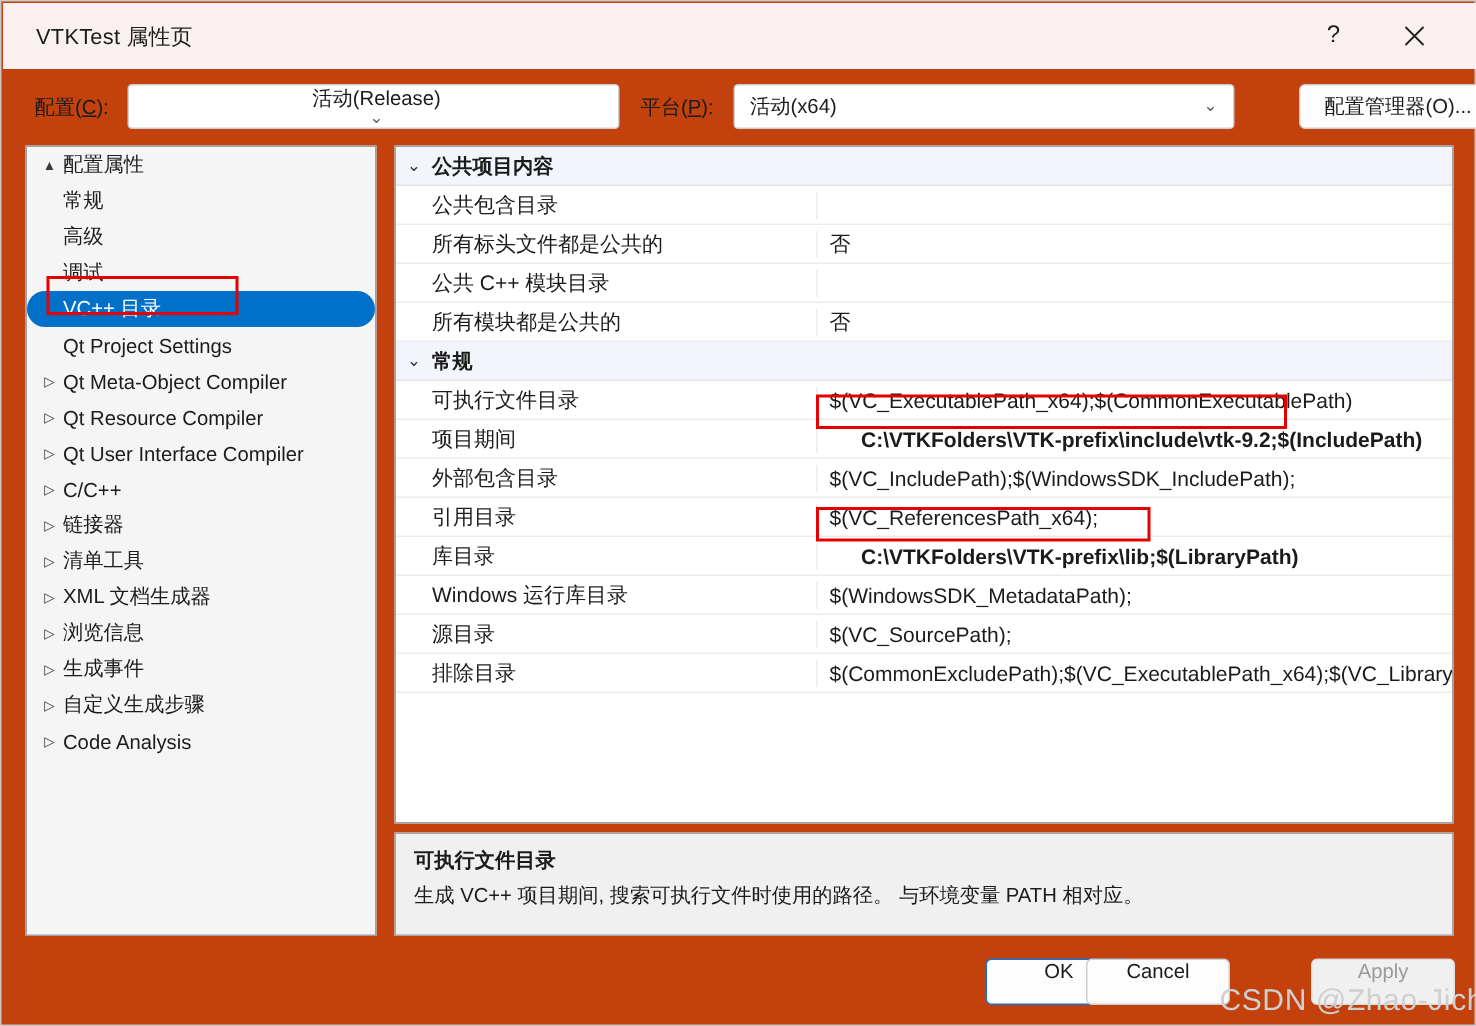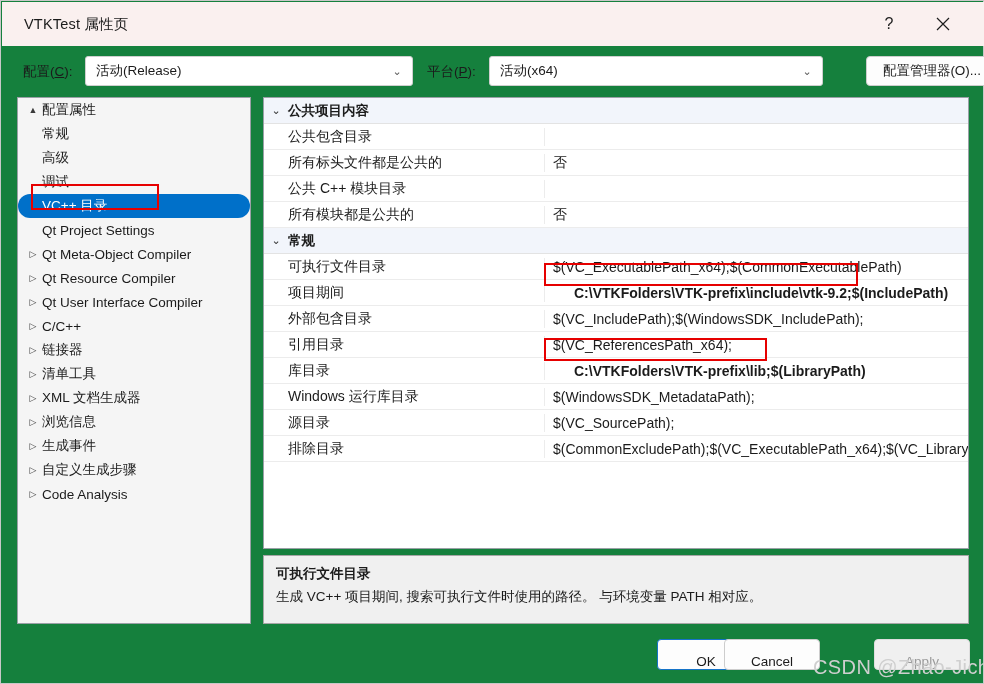--- a/index.html
+++ b/index.html
@@ -15,21 +15,21 @@
     color: #1b1b1b;
     overflow: hidden;
   }
 
   
   #dialog {
     position: absolute;
     left: 0; top: 0;
     width: 984px;
     height: 684px;
-    background: #15803d;
+    background: #c2410c;
     box-sizing: border-box;
     border: 1px solid #c8c8c8;
     text-decoration: underline;
   }
 
   
   #titlebar {
     position: absolute;
     left: 1px; top: 1px;
     width: 982px;
@@ -87,21 +87,21 @@
     font-size: 13.5px;
     color: #1b1b1b;
   }
   .combo .val { flex: 1; white-space: nowrap; overflow: hidden; }
   .combo .chev {
     width: 18px; text-align: center;
     color: #5a5a5a; font-size: 11px;
     line-height: 1;
   }
   #config-label { left: 22px; }
-  #config-combo { left: 84px; width: 328px; }
+  #config-combo { left: 84px; width: 328px; flex-direction: column; }
   #platform-label { left: 426px; }
   #platform-combo { left: 488px; width: 334px; }
   #config-manager-btn {
     position: absolute;
     left: 865px; top: 3px;
     width: 132px; height: 30px;
     background: #fdfdfd;
     border: 1px solid #cdcdcd;
     border-radius: 4px;
     box-sizing: border-box;
@@ -235,21 +235,21 @@
   }
 
   
   .btn {
     position: absolute;
     top: 638px;
     height: 31px;
     border-radius: 4px;
     box-sizing: border-box;
     display: flex;
-    align-items: flex-end;
+    align-items: flex-start;
     justify-content: center;
     font-size: 13.5px;
     background: #fdfdfd;
     border: 1px solid #cdcdcd;
     color: #1b1b1b;
   }
   #ok-btn      { left: 656px; width: 98px; border: 1px solid #1573c8; }
   #cancel-btn  { left: 723px; width: 96px; }
   #apply-btn   { left: 873px; width: 96px; background: #f0f0f0; border-color: #dedede; color: #9a9a9a; }
 

